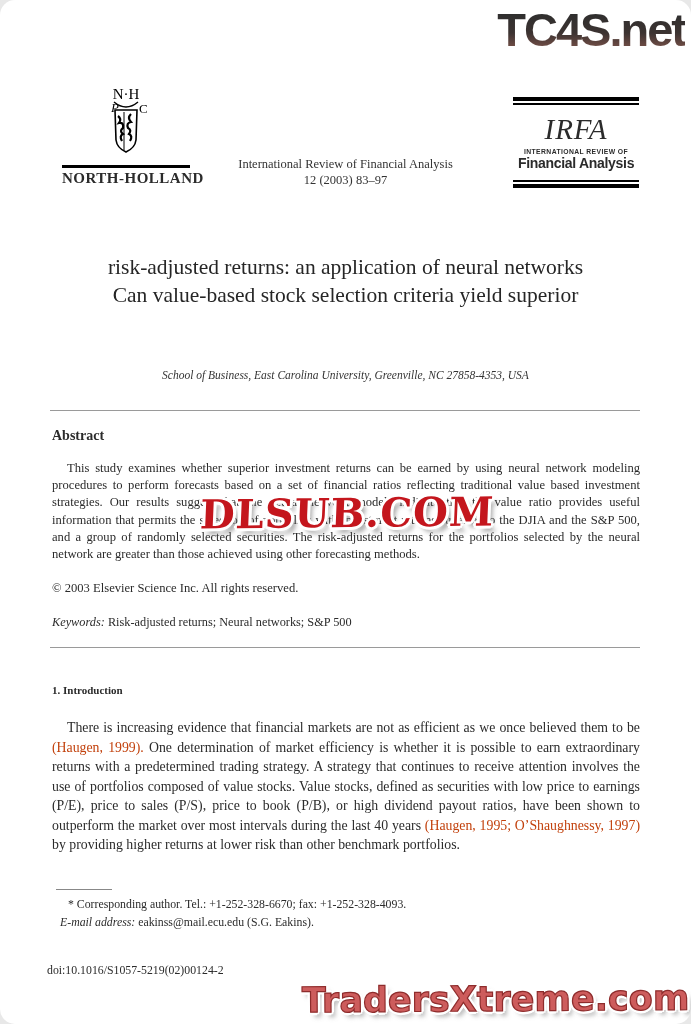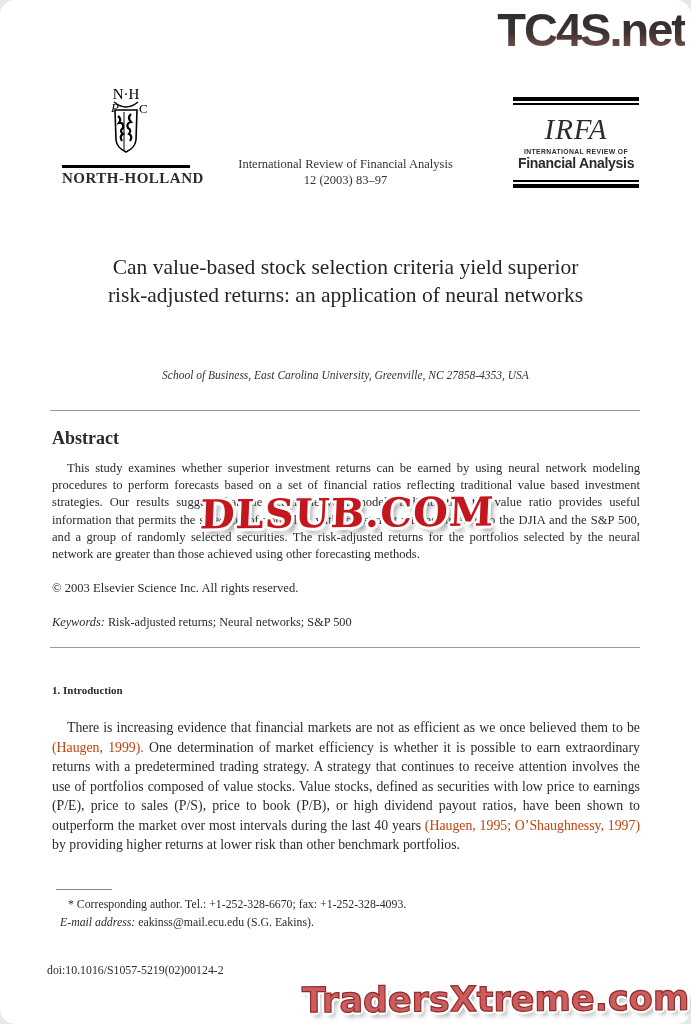--- a/index.html
+++ b/index.html
@@ -60,21 +60,21 @@
   
   .title{position:absolute;left:0;right:0;top:253px;text-align:center;
     font-size:21.5px;line-height:28px;color:#262626;}
   .authors{position:absolute;left:0;right:0;top:335px;text-align:center;font-size:16.5px;}
   .affiliation{position:absolute;left:0;right:0;top:369px;text-align:center;
     font-style:italic;font-size:11.5px;color:#333;}
   .rule{position:absolute;left:50px;width:590px;border-top:1px solid #9a9a9a;height:0;}
   .rule1{top:410px;}
   .rule2{top:647px;}
   
-  .abstract-h{position:absolute;left:52px;top:428px;font-weight:700;font-size:18px;}
+  .abstract-h{position:absolute;left:52px;top:428px;font-weight:700;font-size:14px;}
   .abstract-body{position:absolute;left:52px;top:460px;width:588px;
     font-size:12.6px;line-height:17.2px;text-align:justify;text-indent:15px;}
   .copyright{position:absolute;left:52px;top:581px;font-size:12.6px;}
   .keywords{position:absolute;left:52px;top:615px;font-size:12.3px;}
   .keywords .it{font-style:italic;}
   
   .intro-h{position:absolute;left:52px;top:684px;font-weight:700;font-size:11px;}
   .intro-body{position:absolute;left:52px;top:718px;width:588px;
     font-size:13.8px;line-height:19.5px;text-align:justify;text-indent:15px;}
   .cite{color:#c2410c;text-decoration:none;cursor:pointer;}
@@ -115,22 +115,22 @@
 
   <div class="irfa">
     <div class="irfa-ruletop"></div>
     <div class="irfa-acronym">IRFA</div>
     <div class="irfa-small">INTERNATIONAL REVIEW OF</div>
     <div class="irfa-name">Financial Analysis</div>
     <div class="irfa-rulebot"></div>
   </div>
 
   <div class="title">
+    <div>risk-adjusted returns: an application of neural networks</div>
     <div>Can value-based stock selection criteria yield superior</div>
-    <div>risk-adjusted returns: an application of neural networks</div>
   </div>
   <div class="affiliation">School of Business, East Carolina University, Greenville, NC 27858-4353, USA</div>
 
   <div class="rule rule1"></div>
 
   <div class="abstract-h">Abstract</div>
   <div class="abstract-body">This study examines whether superior investment returns can be earned by using neural network modeling procedures to perform forecasts based on a set of financial ratios reflecting traditional value based investment strategies. Our results suggest that the neural network models indicate that the value ratio provides useful information that permits the selection of portfolios with investment returns superior to the DJIA and the S&amp;P 500, and a group of randomly selected securities. The risk-adjusted returns for the portfolios selected by the neural network are greater than those achieved using other forecasting methods.</div>
   <div class="copyright">© 2003 Elsevier Science Inc. All rights reserved.</div>
   <div class="keywords">
     <span class="it">Keywords:</span><span> Risk-adjusted returns; Neural networks; S&amp;P 500</span>

